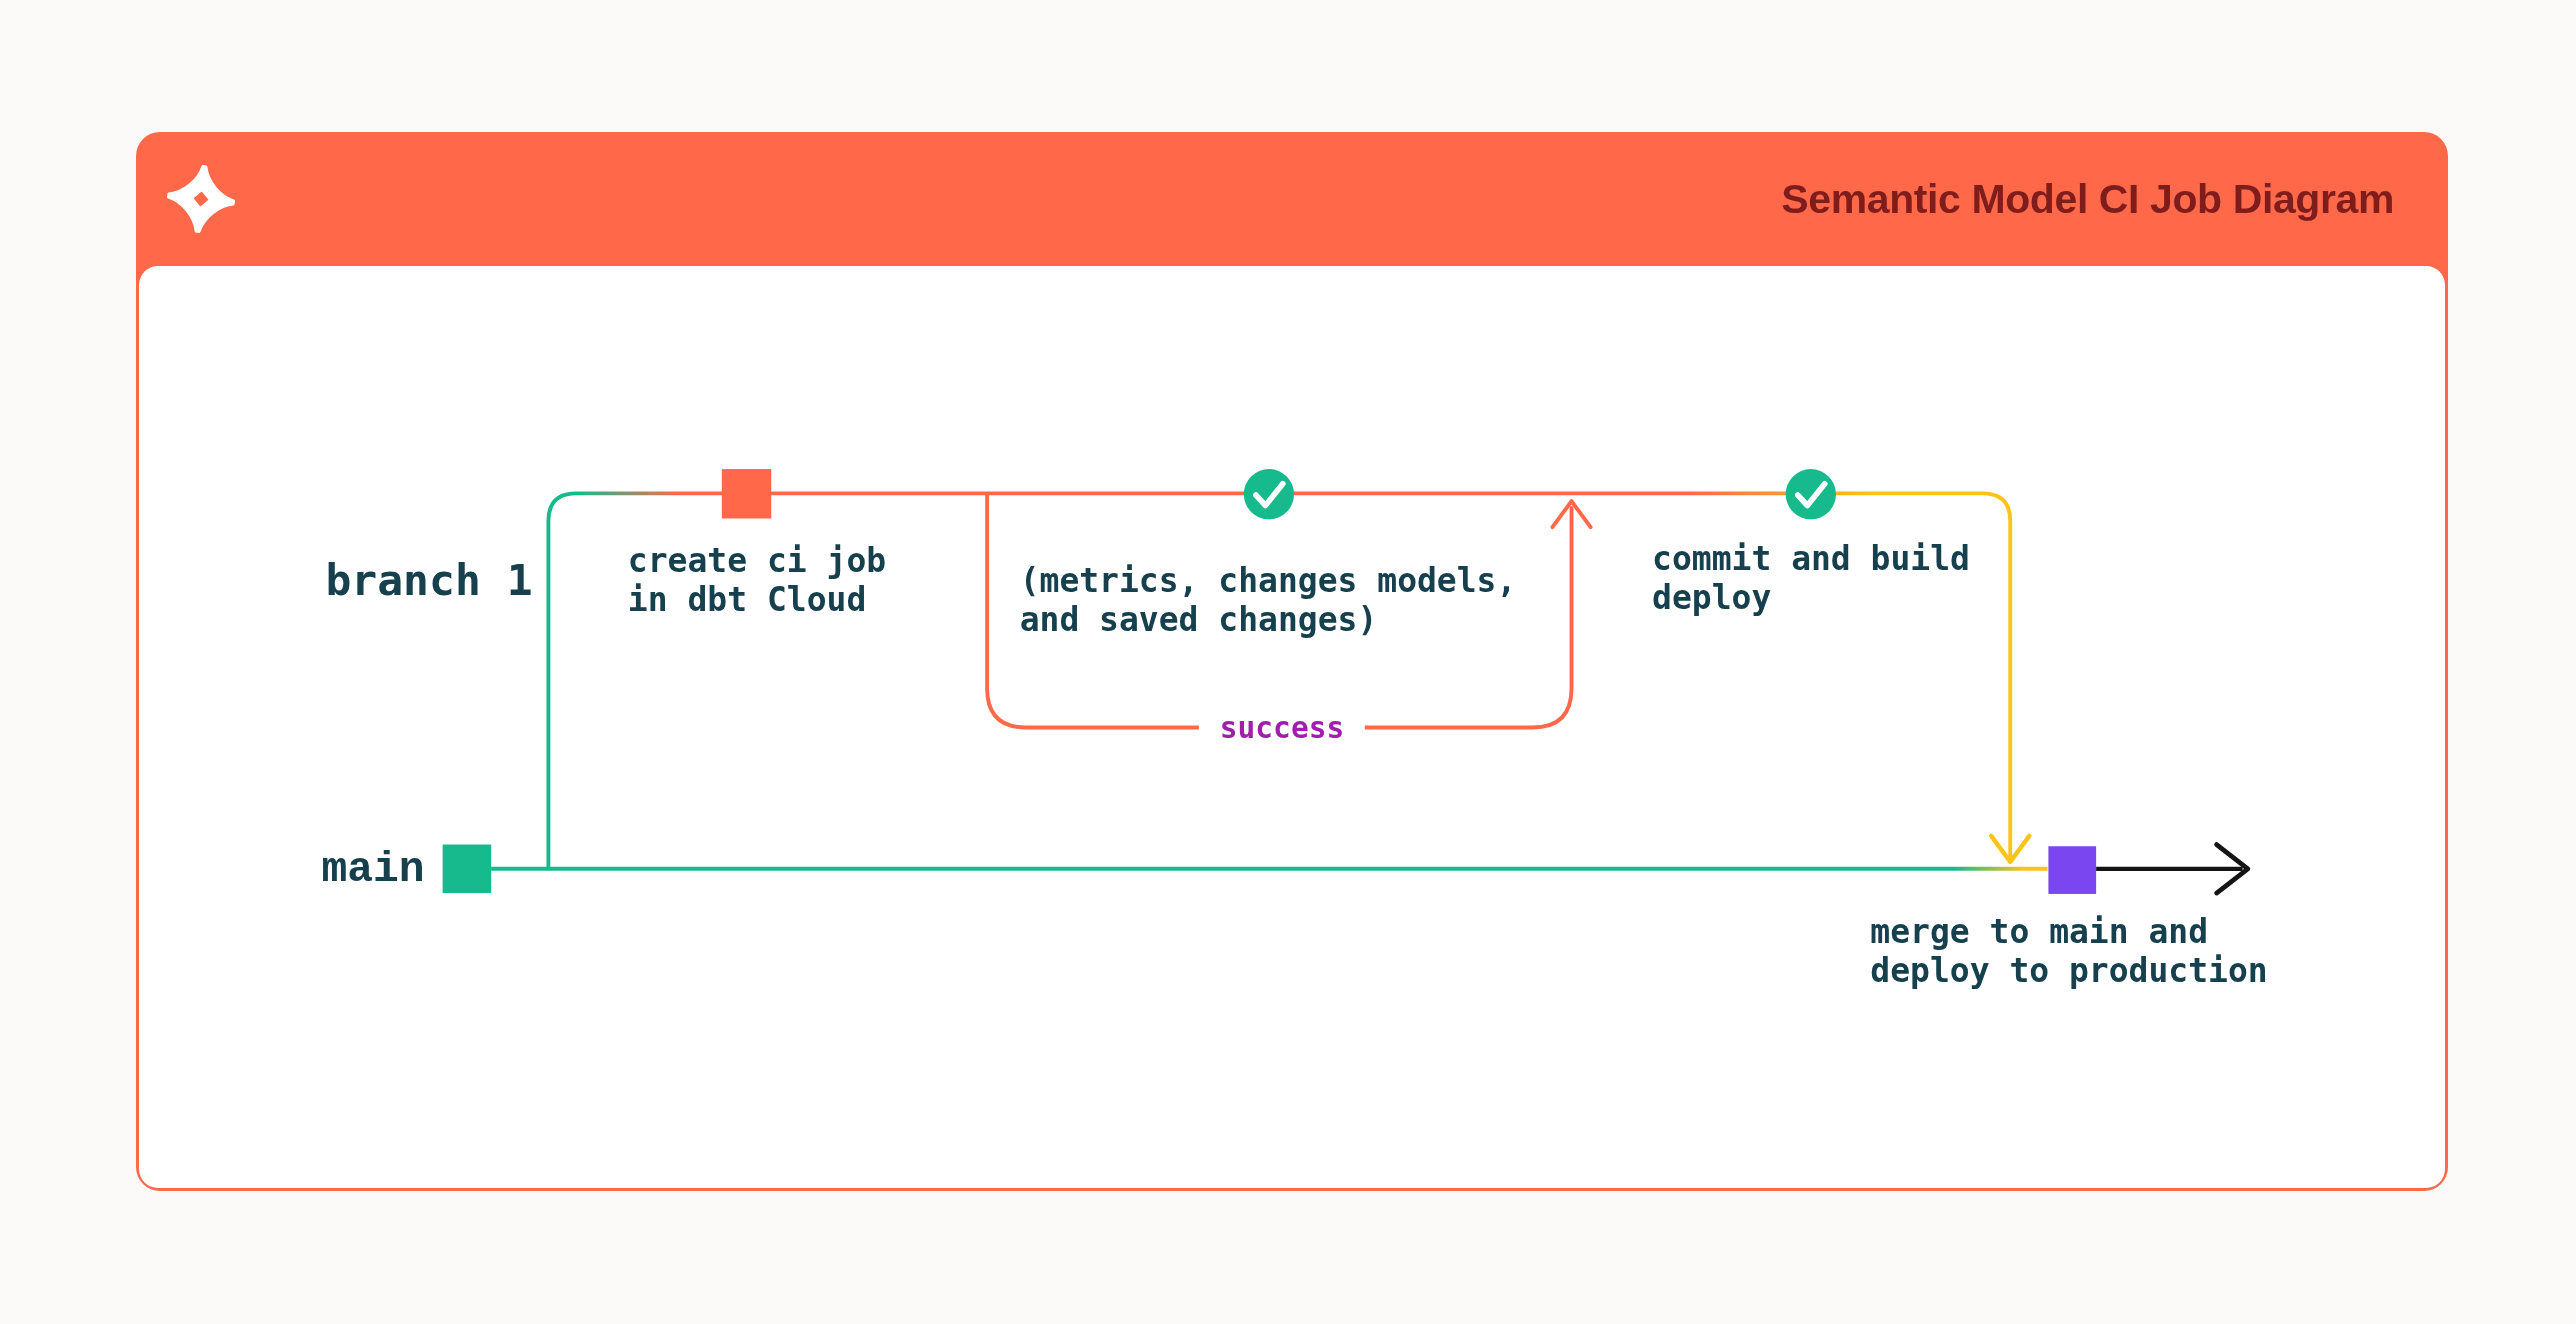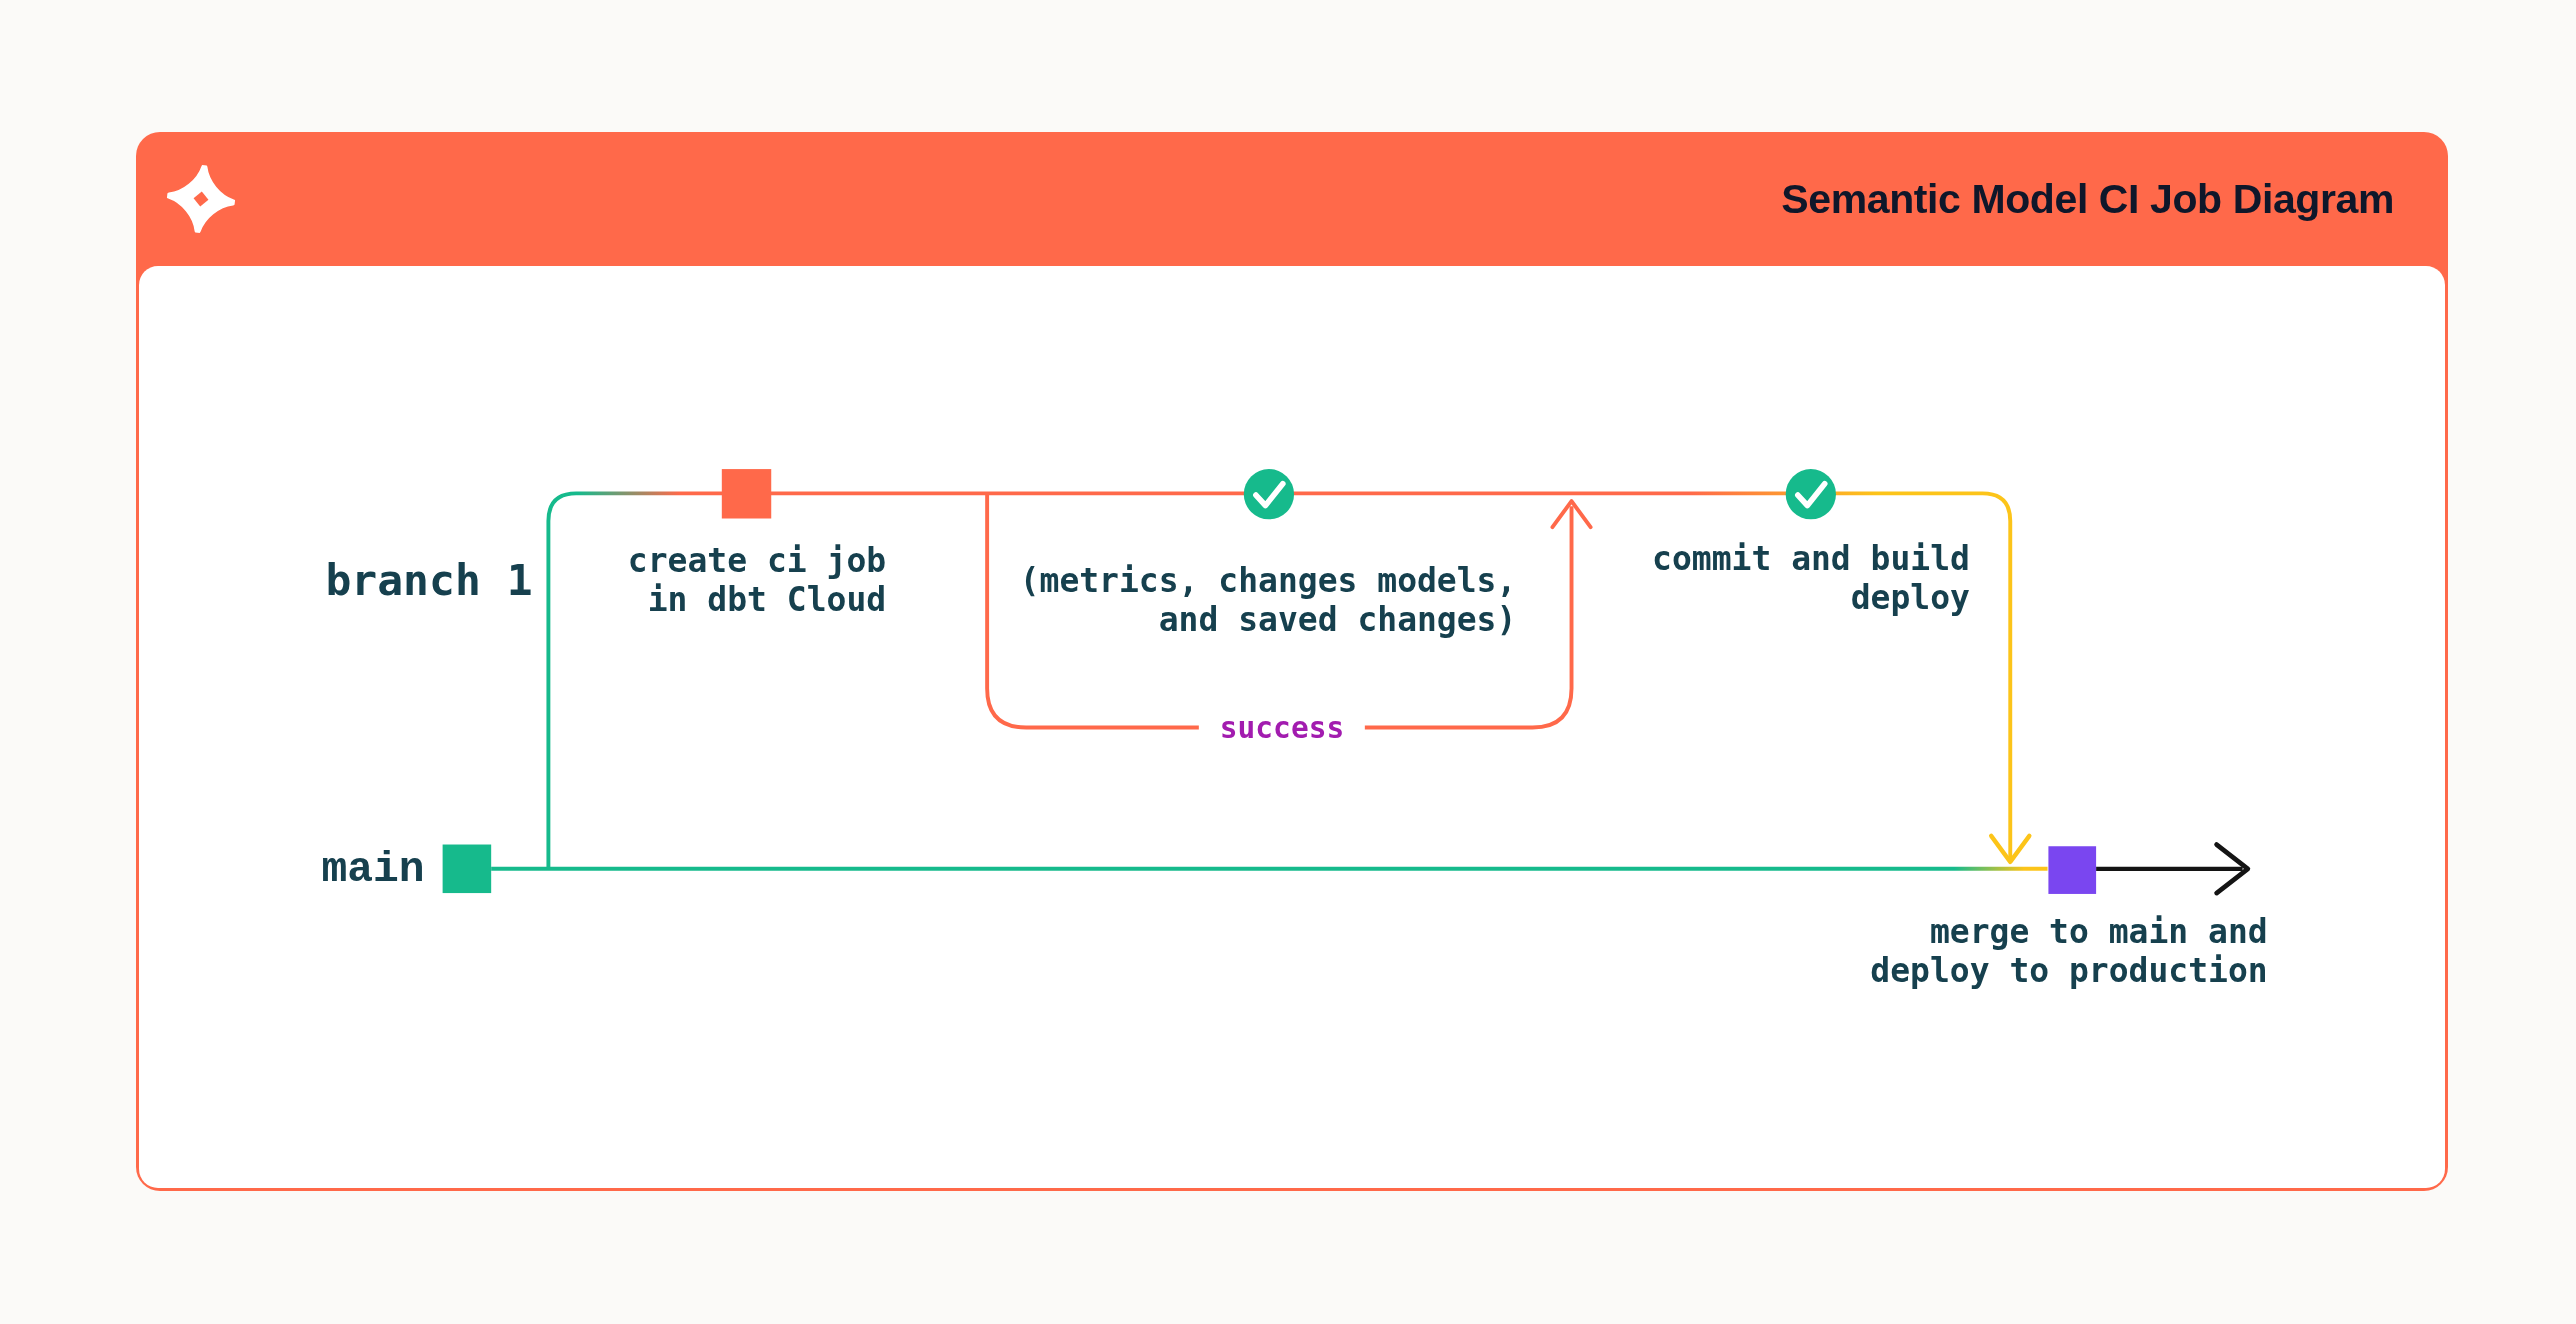--- a/index.html
+++ b/index.html
@@ -17,32 +17,32 @@
     background:#FF694A;border-radius:24px;
   }
   .card-header{
     position:absolute;left:0;top:0;right:0;height:134px;
     display:flex;align-items:center;justify-content:space-between;
     padding:0 54px 0 31px;box-sizing:border-box;
   }
   .logo{width:68px;height:68px;flex:0 0 auto;transform:rotate(6deg);}
   .title{
     font-family:"Liberation Sans","DejaVu Sans",sans-serif;
-    font-weight:bold;font-size:41px;color:#0f172a;
+    font-weight:bold;font-size:41px;color:#7f1d1d;
     letter-spacing:-0.4px;white-space:nowrap;text-align:center;
   }
   .panel{
     position:absolute;left:2.6px;right:2.6px;top:134px;bottom:2.6px;
     background:#ffffff;border-radius:19px;
   }
 
   
   .lbl{
     position:absolute;transform:translate(-50%,-50%);
-    color:#16404E;font-weight:bold;text-align:right;white-space:nowrap;
+    color:#16404E;font-weight:bold;text-align:left;white-space:nowrap;
     z-index:5;
   }
   .branch-name{font-size:43px;line-height:50px;}
   .step{font-size:33px;line-height:39px;}
   .success{
     font-size:29.5px;line-height:33px;color:#a21caf;
     background:#ffffff;padding:0 21px;z-index:6;
   }
   svg.wires{position:absolute;left:0;top:0;z-index:3;}
 </style>

